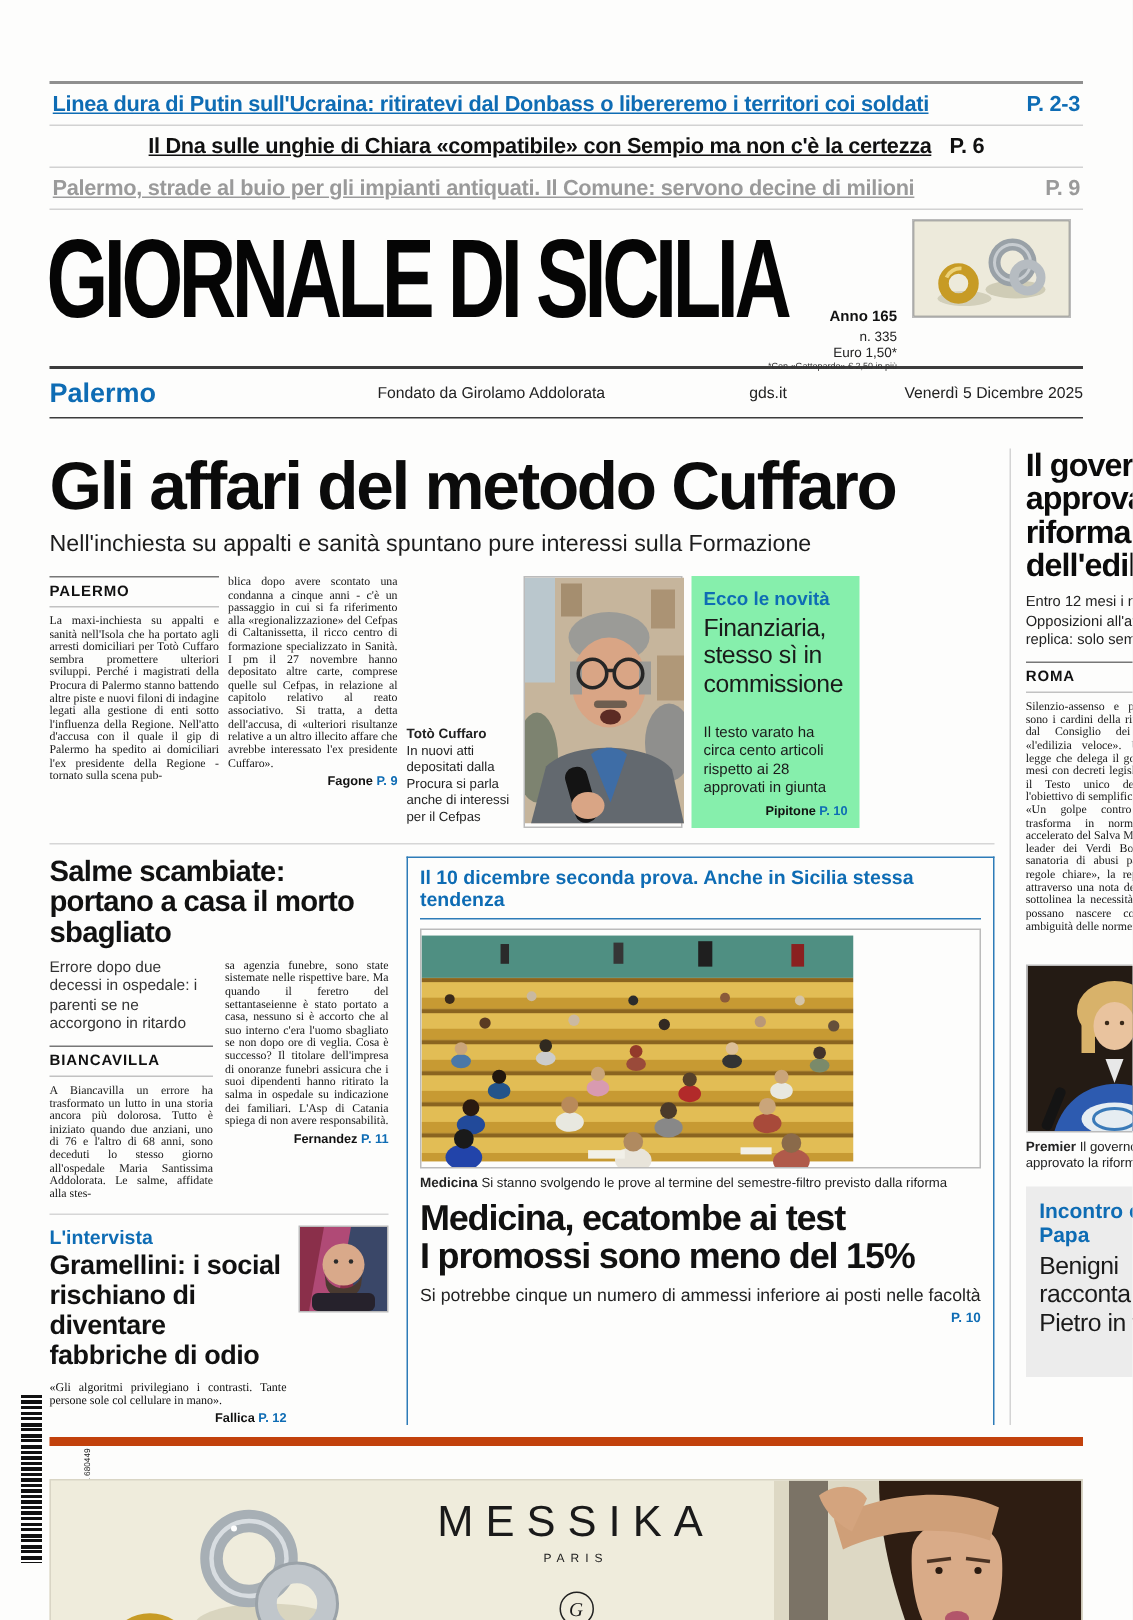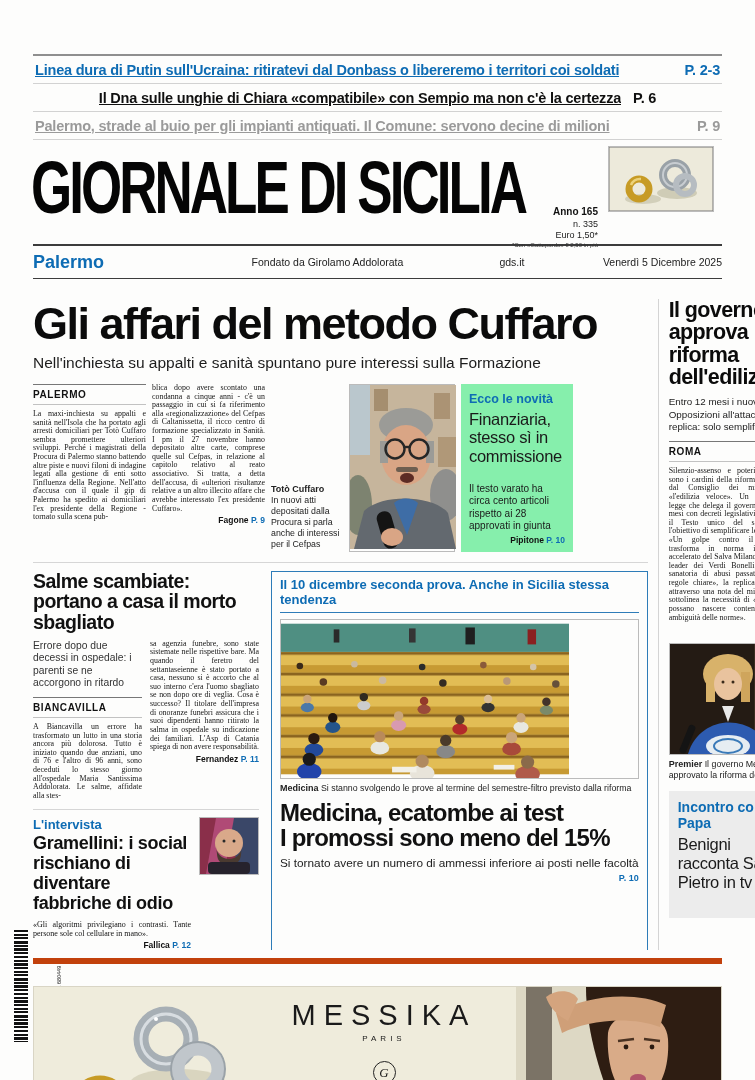--- a/index.html
+++ b/index.html
@@ -239,21 +239,21 @@
       </article>
 
       <div class="mid-band">
 
         <div class="salme-col">
           <h2 class="salme-h">Salme scambiate: portano a casa il morto sbagliato</h2>
           <div class="salme-grid">
             <div>
               <div class="salme-deck">Errore dopo due decessi in ospedale: i parenti se ne accorgono in ritardo</div>
               <div class="kicker">BIANCAVILLA</div>
-              <p class="serif">A Biancavilla un errore ha trasformato un lutto in una storia ancora più dolorosa. Tutto è iniziato quando due anziani, uno di 76 e l'altro di 96 anni, sono deceduti lo stesso giorno all'ospedale Maria Santissima Addolorata. Le salme, affidate alla stes-</p>
+              <p class="serif">A Biancavilla un errore ha trasformato un lutto in una storia ancora più dolorosa. Tutto è iniziato quando due anziani, uno di 76 e l'altro di 68 anni, sono deceduti lo stesso giorno all'ospedale Maria Santissima Addolorata. Le salme, affidate alla stes-</p>
             </div>
             <div>
               <p class="serif">sa agenzia funebre, sono state sistemate nelle rispettive bare. Ma quando il feretro del settantaseienne è stato portato a casa, nessuno si è accorto che al suo interno c'era l'uomo sbagliato se non dopo ore di veglia. Cosa è successo? Il titolare dell'impresa di onoranze funebri assicura che i suoi dipendenti hanno ritirato la salma in ospedale su indicazione dei familiari. L'Asp di Catania spiega di non avere responsabilità.</p>
               <div class="byline">
                 <span>Fernandez</span>
                 <span class="pageref">P. 11</span>
               </div>
             </div>
           </div>
 
@@ -346,21 +346,21 @@
                 <rect x="226" y="150" width="22" height="5" fill="#f2f0e8"></rect>
               </g>
             </svg>
           </div>
           <div class="cap med-cap">
             <b>Medicina</b>
             <span>Si stanno svolgendo le prove al termine del semestre-filtro previsto dalla riforma</span>
           </div>
           <div class="med-h">Medicina, ecatombe ai test</div>
           <div class="med-h">I promossi sono meno del 15%</div>
-          <div class="med-deck">Si tornato avere un numero di ammessi inferiore ai posti nelle facoltà</div>
+          <div class="med-deck">Si potrebbe cinque un numero di ammessi inferiore ai posti nelle facoltà</div>
           <div class="med-page pageref">P. 10</div>
         </div>
       </div>
     </div>
 
     <aside class="right-col">
       <h2 class="rc-title">Il governo approva la riforma dell'edilizia</h2>
       <div class="rc-deck">Entro 12 mesi i nuovi decreti Opposizioni all'attacco, la replica: solo semplificazioni</div>
       <div class="kicker">ROMA</div>
       <p class="serif rc-body">Silenzio-assenso e poteri sostitutivi sono i cardini della riforma approvata dal Consiglio dei ministri per «l'edilizia veloce». Un disegno di legge che delega il governo (entro 12 mesi con decreti legislativi) a rivedere il Testo unico del settore con l'obiettivo di semplificare le procedure. «Un golpe contro il territorio, trasforma in norma il modello accelerato del Salva Milano», attacca il leader dei Verdi Bonelli. «Nessuna sanatoria di abusi passati, ma solo regole chiare», la replica di Salvini attraverso una nota del ministero, che sottolinea la necessità di «evitare che possano nascere contenziosi sulle ambiguità delle norme».</p>

